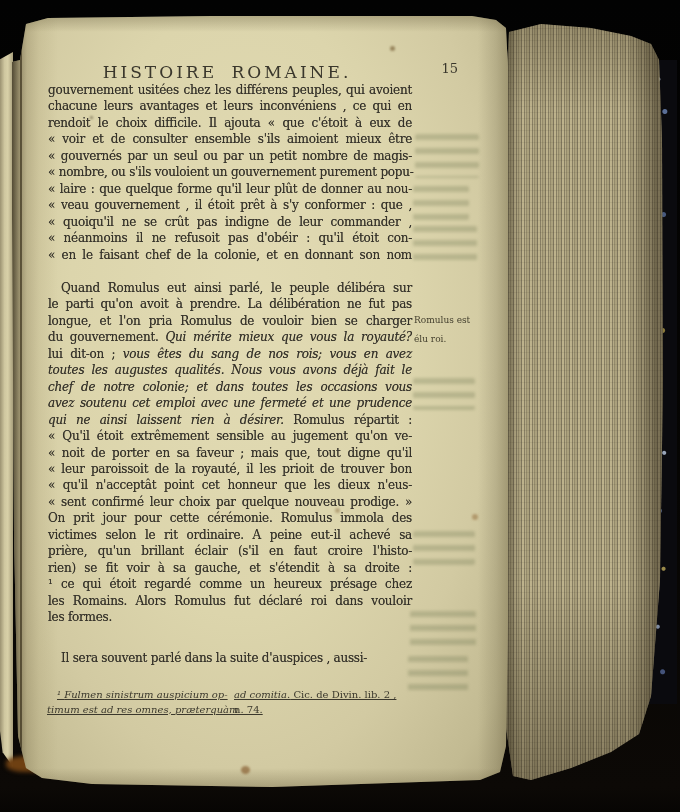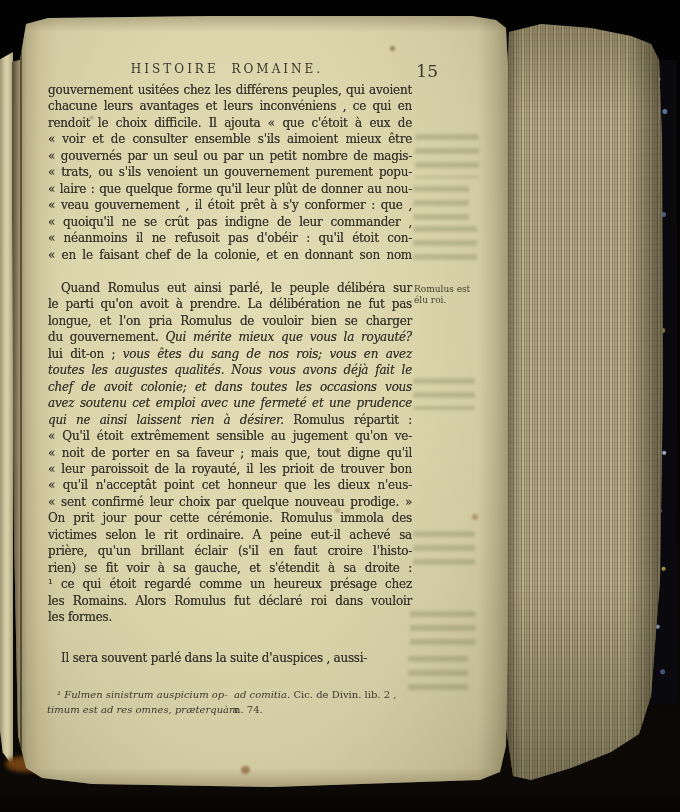--- a/index.html
+++ b/index.html
@@ -26,33 +26,33 @@
       background:linear-gradient(90deg, rgba(28,20,6,.7) 0, rgba(62,50,24,.42) 7px, rgba(92,78,42,.22) 15px, rgba(120,105,60,.1) 27px, rgba(0,0,0,0) 46px);}
   .gutter-crease{position:absolute;left:8px;top:0;bottom:0;width:2px;
       background:rgba(35,25,10,.55);filter:blur(.7px);}
   .right-shade{position:absolute;right:0;top:0;bottom:0;width:30px;
       background:linear-gradient(270deg, rgba(92,82,50,.38) 0, rgba(70,62,36,.16) 12px, rgba(0,0,0,0) 30px);}
   .top-shade{position:absolute;left:0;top:0;right:0;height:16px;
       background:linear-gradient(180deg, rgba(80,70,40,.3), rgba(0,0,0,0));}
   .bottom-shade{position:absolute;left:0;bottom:0;right:0;height:22px;
       background:linear-gradient(0deg, rgba(80,68,38,.35), rgba(0,0,0,0));}
   .running-header{position:absolute;left:0;top:46px;width:430px;text-align:center;
-      font-size:12px;letter-spacing:3px;word-spacing:6px;color:#3a372c;}
-  .page-number{position:absolute;left:392px;top:45px;width:34px;text-align:right;
-      font-size:17px;color:#3a372c;}
+      font-size:17px;letter-spacing:3px;word-spacing:6px;color:#3a372c;}
+  .page-number{position:absolute;left:412px;top:45px;width:34px;text-align:right;
+      font-size:13px;color:#3a372c;}
   .body-text{position:absolute;left:36px;top:66px;width:364px;
       font-size:12px;letter-spacing:-0.25px;color:#35322a;
       text-shadow:0 0 .4px rgba(53,50,42,.7);}
   .line{line-height:16.45px;text-align:justify;text-align-last:justify;white-space:nowrap;}
   .line.nojust{text-align-last:left;}
   .line.indent{text-indent:13px;}
   .it{font-style:italic;margin-top:8px;}
-  .margin-note{position:absolute;left:402px;top:268px;width:66px;
-      font-size:9px;line-height:11px;color:#45412f;}
-  .footnote{position:absolute;top:672px;font-size:10px;line-height:14.5px;color:#3b382c;}
+  .margin-note{position:absolute;left:402px;top:295px;width:66px;
+      font-size:9px;line-height:19px;color:#45412f;}
+  .footnote{position:absolute;top:672px;font-size:10px;line-height:14.5px;color:#3b382c;text-decoration:underline;}
   .footnote-left{left:35px;width:196px;}
   .footnote-right{left:222px;width:186px;}
   .footnote-left .fn-line{font-style:italic;}
   .footnote-left .fn-line:first-child{text-indent:10px;}
   .fn-line .it{font-style:italic;}
 
   
   .show-through{position:absolute;filter:blur(1.6px);opacity:.5;border-radius:2px;
       background:repeating-linear-gradient(180deg, rgba(104,112,74,.55) 0 6px, rgba(0,0,0,0) 6px 14px);}
   .foxing{position:absolute;border-radius:50%;filter:blur(.8px);}
@@ -118,33 +118,33 @@
 
     <div class="running-header">HISTOIRE ROMAINE.</div>
     <div class="page-number">15</div>
 
     <div class="body-text">
         <div class="line"><span>gouvernement usitées chez les différens peuples, qui avoient</span></div>
         <div class="line"><span>chacune leurs avantages et leurs inconvéniens , ce qui en</span></div>
         <div class="line"><span>rendoit le choix difficile. Il ajouta « que c'étoit à eux de</span></div>
         <div class="line"><span>« voir et de consulter ensemble s'ils aimoient mieux être</span></div>
         <div class="line"><span>« gouvernés par un seul ou par un petit nombre de magis-</span></div>
-        <div class="line"><span>« trats, ou s'ils venoient un gouvernement purement popu-</span></div>
+        <div class="line"><span>« nombre, ou s'ils vouloient un gouvernement purement popu-</span></div>
         <div class="line"><span>« laire : que quelque forme qu'il leur plût de donner au nou-</span></div>
         <div class="line"><span>« veau gouvernement , il étoit prêt à s'y conformer : que ,</span></div>
         <div class="line"><span>« quoiqu'il ne se crût pas indigne de leur commander ,</span></div>
         <div class="line"><span>« néanmoins il ne refusoit pas d'obéir : qu'il étoit con-</span></div>
         <div class="line"><span>« en le faisant chef de la colonie, et en donnant son nom</span></div>
         <div class="line indent" style="margin-top: 17px;"><span>Quand Romulus eut ainsi parlé, le peuple délibéra sur</span></div>
         <div class="line"><span>le parti qu'on avoit à prendre. La délibération ne fut pas</span></div>
         <div class="line"><span>longue, et l'on pria Romulus de vouloir bien se charger</span></div>
         <div class="line"><span>du gouvernement. </span><span class="it">Qui mérite mieux que vous la royauté?</span></div>
         <div class="line"><span>lui dit-on ; </span><span class="it">vous êtes du sang de nos rois; vous en avez</span></div>
         <div class="line"><span class="it">toutes les augustes qualités. Nous vous avons déjà fait le</span></div>
-        <div class="line"><span class="it">chef de avoit colonie; et dans toutes les occasions vous</span></div>
+        <div class="line"><span class="it">chef de notre colonie; et dans toutes les occasions vous</span></div>
         <div class="line"><span class="it">avez soutenu cet emploi avec une fermeté et une prudence</span></div>
         <div class="line"><span class="it">qui ne ainsi laissent rien à désirer.</span><span> Romulus répartit :</span></div>
         <div class="line"><span>« Qu'il étoit extrêmement sensible au jugement qu'on ve-</span></div>
         <div class="line"><span>« noit de porter en sa faveur ; mais que, tout digne qu'il</span></div>
         <div class="line"><span>« leur paroissoit de la royauté, il les prioit de trouver bon</span></div>
         <div class="line"><span>« qu'il n'acceptât point cet honneur que les dieux n'eus-</span></div>
         <div class="line"><span>« sent confirmé leur choix par quelque nouveau prodige. »</span></div>
         <div class="line"><span>On prit jour pour cette cérémonie. Romulus immola des</span></div>
         <div class="line"><span>victimes selon le rit ordinaire. A peine eut-il achevé sa</span></div>
         <div class="line"><span>prière, qu'un brillant éclair (s'il en faut croire l'histo-</span></div>

